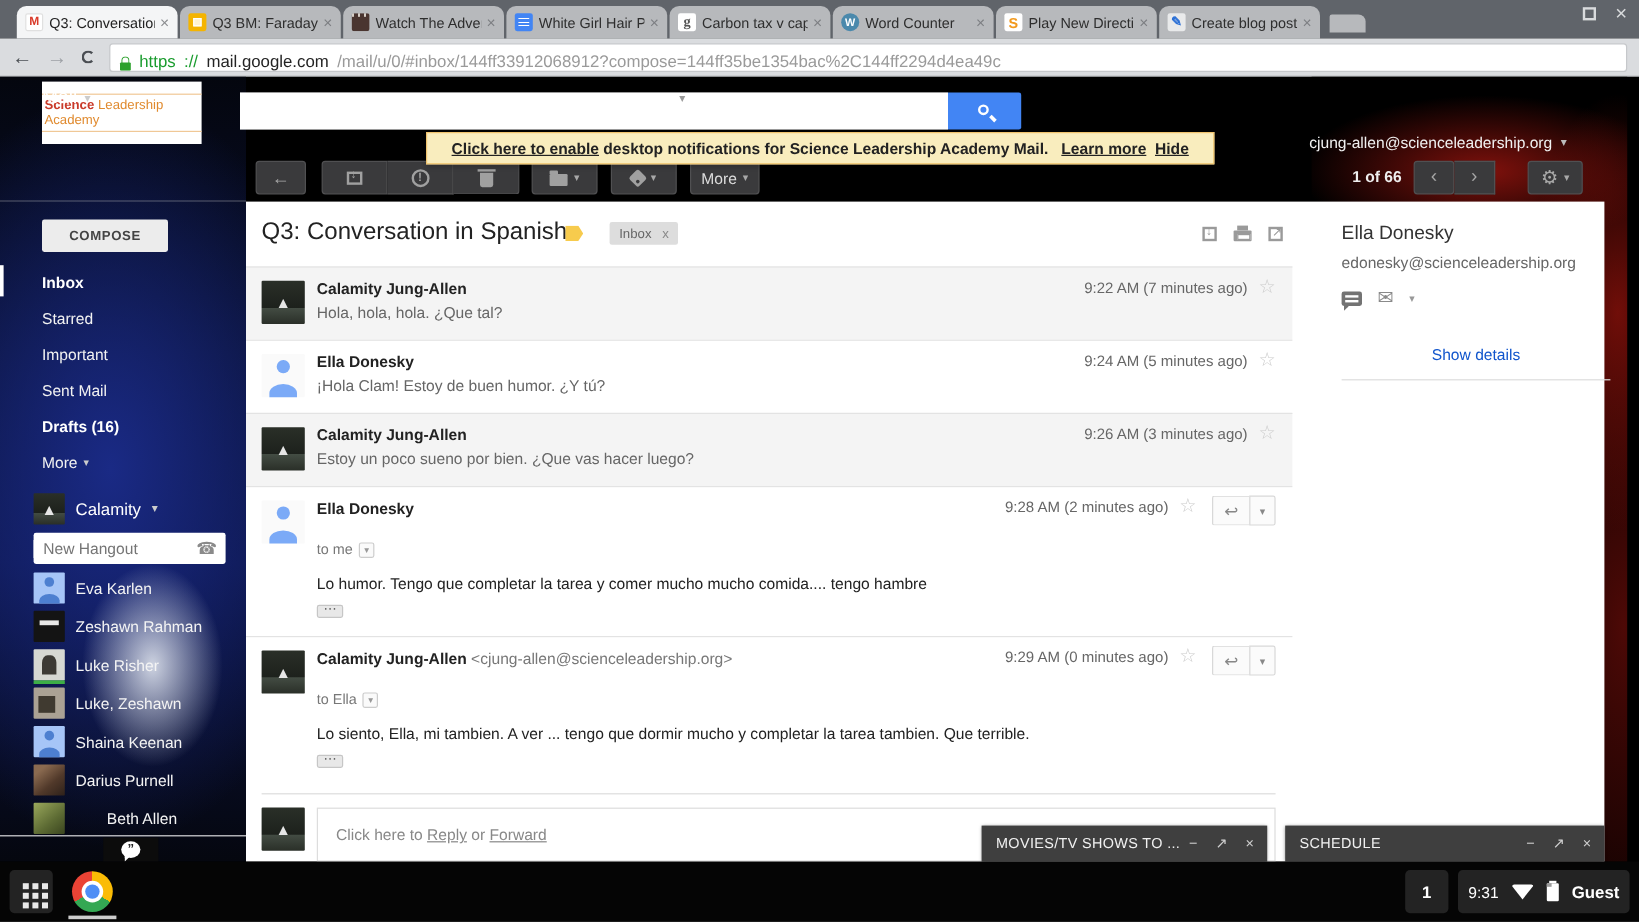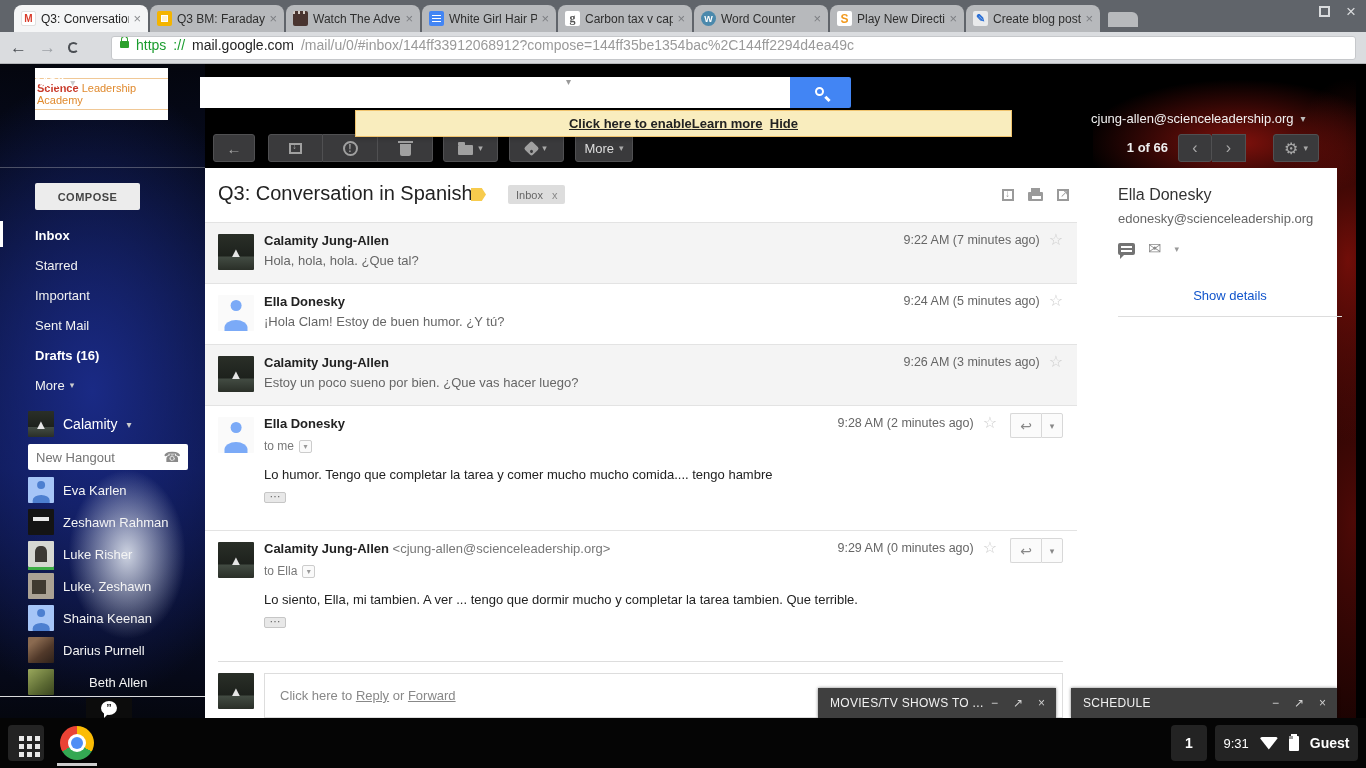--- a/index.html
+++ b/index.html
@@ -38,22 +38,22 @@
   .w-close { color:#d9dbdd; font-size:17px; line-height:11px; }
 
   #urlrow { position:absolute; left:0; top:32px; width:1366px; height:32px;
     background:#dadcdf; border-bottom:1px solid #b4b6b9; display:flex; align-items:center;
     padding:0 10px; gap:12px; }
   .nav-glyph { font-size:17px; color:#4a4e53; line-height:1; }
   .nav-glyph.dim { color:#9da1a6; }
   .i-reload { width:11px; height:11px; border:2.5px solid #4a4e53; border-radius:50%;
     border-right-color:transparent; }
   .omnibox { flex:1; height:24px; background:#fff; border:1px solid #c6c8cb; border-radius:3px;
-    display:flex; align-items:flex-start; padding:0 8px; gap:7px; font-size:14px;
-    white-space:nowrap; overflow:hidden;margin-left:20px; }
+    display:flex; align-items:flex-end; padding:0 8px; gap:7px; font-size:14px;
+    white-space:nowrap; overflow:hidden; }
   .i-lock { width:9px; height:7px; background:#2ba12b; border-radius:1px; position:relative; margin-top:4px; flex:0 0 auto;}
   .i-lock::before { content:""; position:absolute; top:-5px; left:1px; width:5px; height:5px;
     border:1.5px solid #2ba12b; border-bottom:none; border-radius:4px 4px 0 0; }
   .u-scheme { color:#1a9c2e; }
   .u-host { color:#242424; }
   .u-path { color:#9a9a9a; }
 
   
   #gmail { position:absolute; left:0; top:64px; width:1366px; height:654px; background:#000; }
   .sidebar-theme { position:absolute; left:0; top:0; width:205px; height:654px;
@@ -182,21 +182,21 @@
   .ti-print::after { content:""; position:absolute; bottom:1px; left:3px; width:9px; height:3px; background:#fff; border:1px solid #9a9a9a;}
 
   .msg { border-top:1px solid #e3e3e3; display:flex; padding:0 14px 0 13px; align-items:flex-start; }
   .msg.gray { background:#f4f4f4; }
   .msg.h61 { height:61px; }
   .msg .avatar { margin-top:11px; }
   .msg-mid { margin-left:10px; padding-top:10px; min-width:0; }
   .sender { font-size:13px; font-weight:bold; color:#222; white-space:nowrap; }
   .sender .semail { font-weight:normal; color:#777; }
   .snippet { font-size:13px; color:#666; margin-top:5px; white-space:nowrap; }
-  .to-line { font-size:12px; color:#777; margin-top:8px; display:flex; gap:5px; align-items:center; }
+  .to-line { font-size:12px; color:#777; margin-top:20px; display:flex; gap:5px; align-items:center; }
   .caret-box { width:13px; height:13px; border:1px solid #ccc; border-radius:2px; background:#fafafa;
     color:#999; font-size:8px; display:flex; align-items:center; justify-content:center; }
   .msg-right { margin-left:auto; padding-top:10px; display:flex; gap:9px; align-items:flex-start; flex:0 0 auto;}
   .mtime { font-size:12.5px; color:#666; white-space:nowrap; }
   .star { font-size:16px; color:#ccc; line-height:14px; }
   .btn-group { display:flex; margin-left:4px; margin-top:-3px; }
   .mbtn { width:31px; height:25px; background:#fbfbfb; border:1px solid #d8d8d8; display:flex;
     align-items:center; justify-content:center; color:#888; }
   .mbtn.first { border-radius:2px 0 0 2px; border-right:none; }
   .mbtn.last { border-radius:0 2px 2px 0; width:22px; font-size:9px; }
@@ -395,21 +395,21 @@
         </div>
       <div class="tbtn grp" style="left:1212px;width:34px;font-size:16px;">
           <span>›</span>
         </div>
       <div class="tbtn" style="left:1273px;width:46px;font-size:16px;">
           <span>⚙</span>
           <span class="mini-caret">▾</span>
         </div>
     </div>
 
-    <div class="notifbar"><a href="#">Click here to enable</a><a href="#">Learn more</a><span>  </span><a href="#">Hide</a></div>
+    <div class="notifbar"><a href="#">Click here to enable</a><span class="nmsg"> desktop notifications for Science Leadership Academy Mail.   </span><a href="#">Learn more</a><span>  </span><a href="#">Hide</a></div>
 
     <div class="compose">COMPOSE</div>
     <div class="sel-bar"></div>
     <div class="navitem bold" style="top:160px;">
         <span>Inbox</span>
       </div>
     <div class="navitem" style="top:190px;">
         <span>Starred</span>
       </div>
     <div class="navitem" style="top:220px;">

